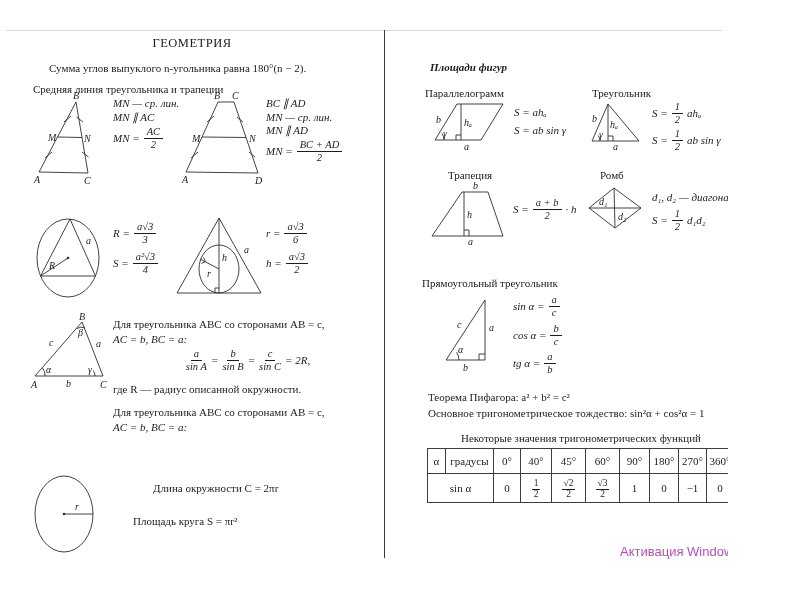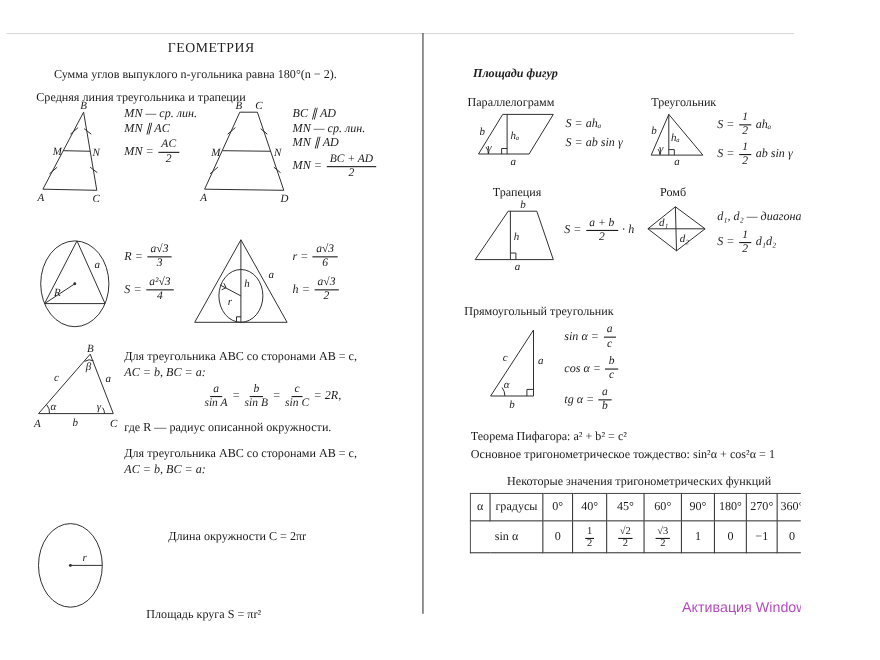--- a/index.html
+++ b/index.html
@@ -179,21 +179,21 @@
   <div class="abs txt" style="left:113px;top:405px;">Для треугольника  ABC  со сторонами  AB = c,</div>
   <div class="abs txt" style="left:113px;top:420px;font-style:italic;">AC = b,  BC = a:</div>
 
   <svg class="abs" style="left:30px;top:472px;" width="100" height="88">
     <ellipse class="sh" cx="34" cy="42" rx="29" ry="38"></ellipse>
     <line class="sh" x1="34" y1="42" x2="63" y2="42"></line>
     <circle cx="34" cy="42" r="1.3" fill="#2e2e2e"></circle>
     <text x="45" y="38">r</text>
   </svg>
   <div class="abs txt" style="left:133px;top:481px;margin-left:20px;">Длина окружности  C = 2πr</div>
-  <div class="abs txt" style="left:133px;top:514px;margin-top:38px;">Площадь круга  S = πr²</div>
+  <div class="abs txt" style="left:133px;top:514px;">Площадь круга  S = πr²</div>
 
   <div class="abs txt boldital" style="left:430px;top:60px;">Площади фигур</div>
 
   <div class="abs txt" style="left:425px;top:86px;">Параллелограмм</div>
   <svg class="abs" style="left:420px;top:100px;" width="105" height="52">
     <path class="sh" d="M15,40 L37,4 L83,4 L61,40 Z"></path>
     <line class="sh" x1="41" y1="4" x2="41" y2="40"></line>
     <path class="sh" d="M36,40 L36,35 L41,35"></path>
     <path class="sh" d="M24,40 A10,10 0 0 0 21.8,33.5"></path>
     <text x="16" y="23">b</text>

